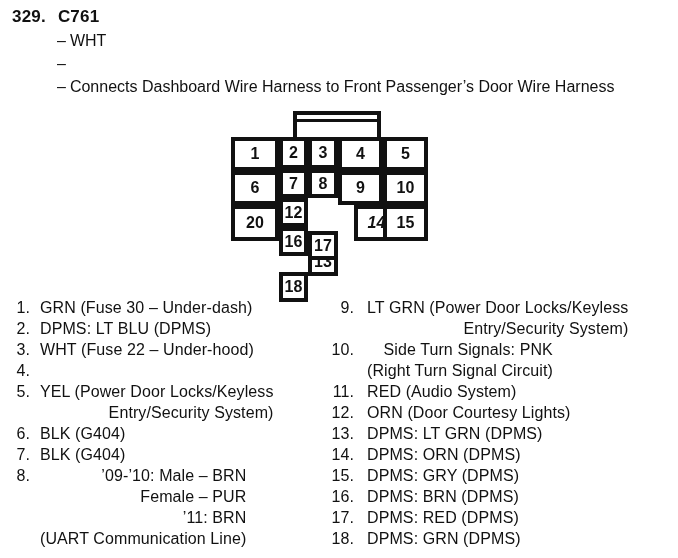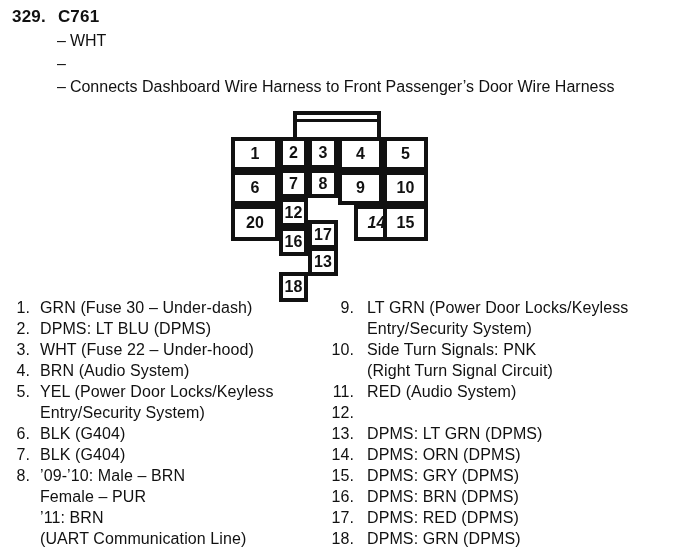--- a/index.html
+++ b/index.html
@@ -36,21 +36,21 @@
   .pin-list {
     position:absolute; top:297px; margin:0; padding:0; list-style:none;
     font-size:16px; line-height:21px; letter-spacing:.1px;
   }
   .pin-list.left  { left:8px; }
   .pin-list.right { left:330px; }
   .pin-list li { display:flex; }
   .pin-list .num { flex:none; text-align:right; }
   .pin-list.left  .num { width:22px; margin-right:10px; }
   .pin-list.right .num { width:24px; margin-right:13px; }
-  .pin-list .lines { white-space:nowrap; }
+  .pin-list .lines { white-space:nowrap;text-align:right; }
 </style>
 </head>
 <body>
 
 <div class="page">
 
   <div class="header">
     <span class="idx">329.</span>
     <span class="ttl">C761</span>
   </div>
@@ -83,21 +83,21 @@
       <div class="cell" style="left: 279px; width: 29px; top: 169px; height: 29px;">7</div>
       <div class="cell" style="left: 308px; width: 30px; top: 169px; height: 29px;">8</div>
       <div class="cell" style="left: 338px; width: 45px; top: 171px; height: 34px;">9</div>
       <div class="cell" style="left: 383px; width: 45px; top: 171px; height: 34px;">10</div>
       <div class="cell" style="left: 231px; width: 48px; top: 205px; height: 36px;">20</div>
       <div class="cell" style="left: 279px; width: 29px; top: 198px; height: 29px;">12</div>
       <div class="cell" style="left: 308px; width: 30px; top: 210px; height: 29px; margin-top: 37px;">13</div>
       <div class="cell" style="left: 354px; width: 45px; top: 205px; height: 36px; font-style: italic;">14</div>
       <div class="cell" style="left: 383px; width: 45px; top: 205px; height: 36px;">15</div>
       <div class="cell" style="left: 279px; width: 29px; top: 227px; height: 29px;">16</div>
-      <div class="cell" style="left: 308px; width: 30px; top: 220px; height: 29px; text-align: center;">17</div>
+      <div class="cell" style="left: 308px; width: 30px; top: 231px; height: 29px; text-align: center;">17</div>
       <div class="cell" style="left: 279px; width: 29px; top: 256px; height: 30px; margin-top: 16px;">18</div>
     </div>
 
   <ul class="pin-list left">
       <li>
         <span class="num">1.</span>
         <div class="lines">
           <div class="line">GRN (Fuse 30 – Under-dash)</div>
         </div>
       </li>
@@ -108,23 +108,20 @@
         </div>
       </li>
       <li>
         <span class="num">3.</span>
         <div class="lines">
           <div class="line">WHT (Fuse 22 – Under-hood)</div>
         </div>
       </li>
       <li>
         <span class="num">4.</span>
-        <div class="lines">
-          <div class="line">BRN (Audio System)</div>
-        </div>
       </li>
       <li>
         <span class="num">5.</span>
         <div class="lines">
           <div class="line">YEL (Power Door Locks/Keyless</div>
           <div class="line">Entry/Security System)</div>
         </div>
       </li>
       <li>
         <span class="num">6.</span>
@@ -164,20 +161,23 @@
         </div>
       </li>
       <li>
         <span class="num">11.</span>
         <div class="lines">
           <div class="line">RED (Audio System)</div>
         </div>
       </li>
       <li>
         <span class="num">12.</span>
+        <div class="lines">
+          <div class="line">ORN (Door Courtesy Lights)</div>
+        </div>
       </li>
       <li>
         <span class="num">13.</span>
         <div class="lines">
           <div class="line">DPMS: LT GRN (DPMS)</div>
         </div>
       </li>
       <li>
         <span class="num">14.</span>
         <div class="lines">

